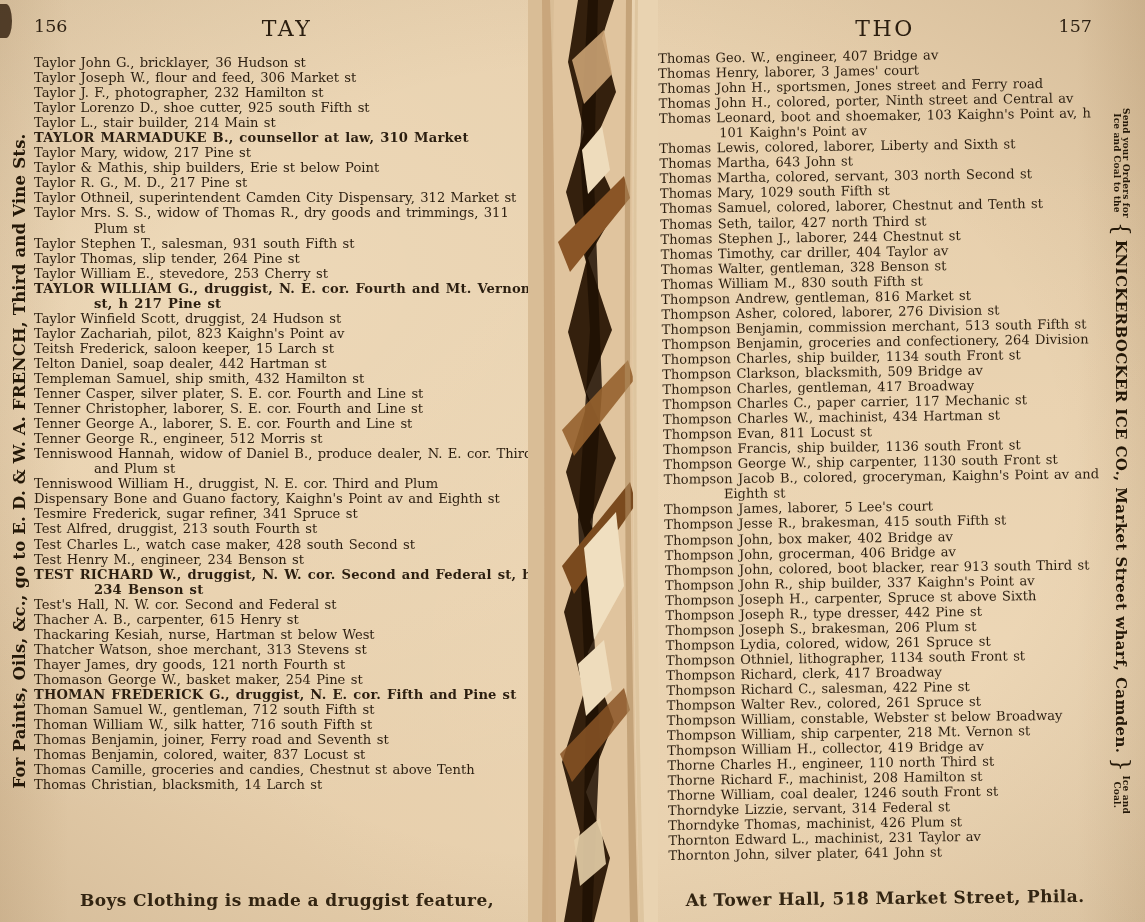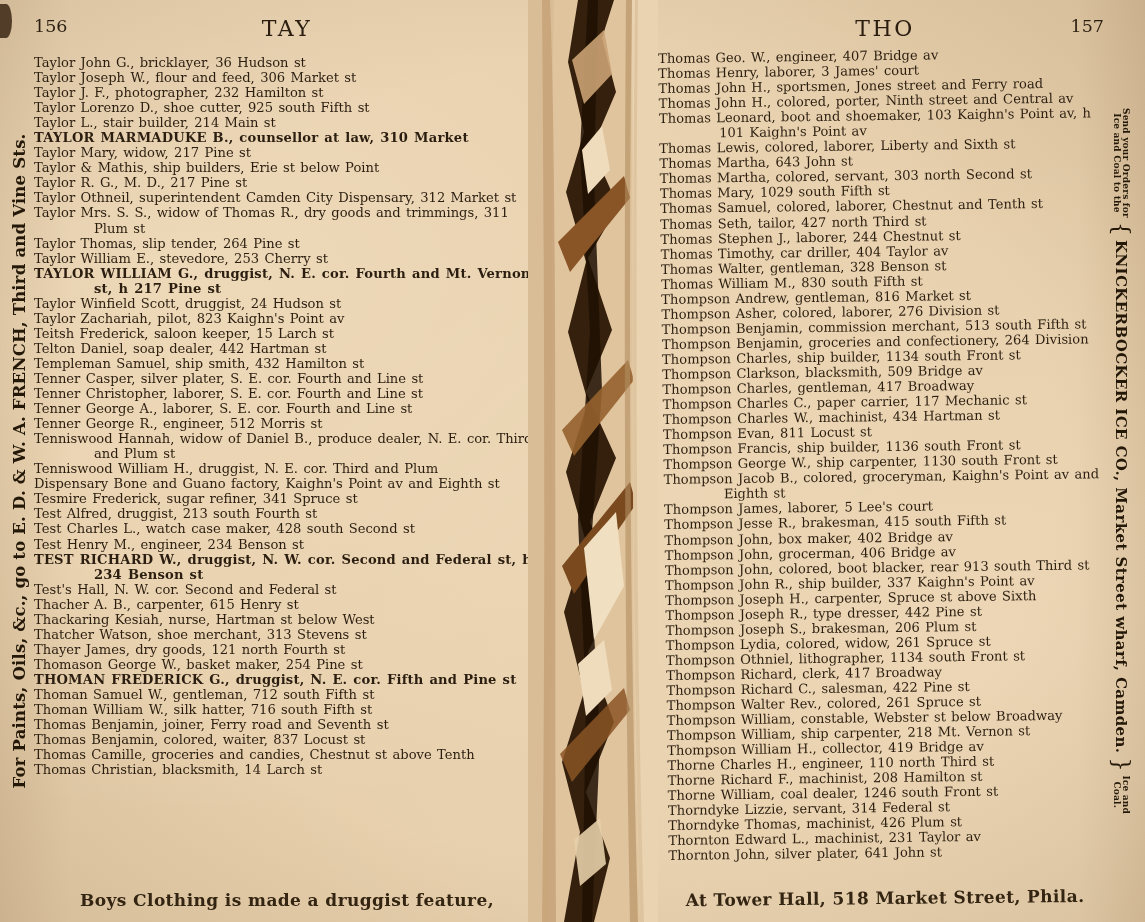--- a/index.html
+++ b/index.html
@@ -19,21 +19,21 @@
       linear-gradient(90deg, rgba(120,80,35,.10) 0%, rgba(0,0,0,0) 6%, rgba(0,0,0,0) 94%, rgba(120,80,35,.12) 100%);
   }
   .page{position:absolute;top:0;height:922px;}
   .page-left{left:34px;width:506px;}
   .page-right{left:646px;width:454px;margin-left:12px;}
 
   .pg-header{position:absolute;top:16px;left:0;right:0;height:26px;font-weight:normal;font-size:17.5px;}
   .pg-num{position:absolute;top:0;}
   .pg-head-word{position:absolute;top:0;left:0;right:0;text-align:center;font-size:22px;letter-spacing:2.5px;}
   .page-left .pg-num{left:0px;}
-  .page-right .pg-num{right:8px;}
+  .page-right .pg-num{right:20px;}
 
   .entries{position:absolute;left:0;right:0;font-size:13.1px;line-height:15.05px;word-spacing:1.2px;}
   .page-left .entries{top:55px;}
   .page-right .entries{top:48px;transform:rotate(-0.75deg);transform-origin:50% 0;}
   .entry{padding-left:60px;text-indent:-60px;white-space:normal;}
   .entry.bold{font-weight:bold;letter-spacing:.2px;}
 
   .pg-footer{
     position:absolute;bottom:12px;left:0;right:0;text-align:center;
     font-weight:bold;font-size:17px;letter-spacing:.4px;color:#332512;
@@ -78,20 +78,21 @@
       <div class="entry">Taylor Joseph W., flour and feed, 306 Market st</div>
       <div class="entry">Taylor J. F., photographer, 232 Hamilton st</div>
       <div class="entry">Taylor Lorenzo D., shoe cutter, 925 south Fifth st</div>
       <div class="entry">Taylor L., stair builder, 214 Main st</div>
       <div class="entry bold">TAYLOR MARMADUKE B., counsellor at law, 310 Market</div>
       <div class="entry">Taylor Mary, widow, 217 Pine st</div>
       <div class="entry">Taylor &amp; Mathis, ship builders, Erie st below Point</div>
       <div class="entry">Taylor R. G., M. D., 217 Pine st</div>
       <div class="entry">Taylor Othneil, superintendent Camden City Dispensary, 312 Market st</div>
       <div class="entry">Taylor Mrs. S. S., widow of Thomas R., dry goods and trimmings, 311 Plum st</div>
+      <div class="entry">Taylor Stephen T., salesman, 931 south Fifth st</div>
       <div class="entry">Taylor Thomas, slip tender, 264 Pine st</div>
       <div class="entry">Taylor William E., stevedore, 253 Cherry st</div>
       <div class="entry bold">TAYLOR WILLIAM G., druggist, N. E. cor. Fourth and Mt. Vernon st, h 217 Pine st</div>
       <div class="entry">Taylor Winfield Scott, druggist, 24 Hudson st</div>
       <div class="entry">Taylor Zachariah, pilot, 823 Kaighn's Point av</div>
       <div class="entry">Teitsh Frederick, saloon keeper, 15 Larch st</div>
       <div class="entry">Telton Daniel, soap dealer, 442 Hartman st</div>
       <div class="entry">Templeman Samuel, ship smith, 432 Hamilton st</div>
       <div class="entry">Tenner Casper, silver plater, S. E. cor. Fourth and Line st</div>
       <div class="entry">Tenner Christopher, laborer, S. E. cor. Fourth and Line st</div>

